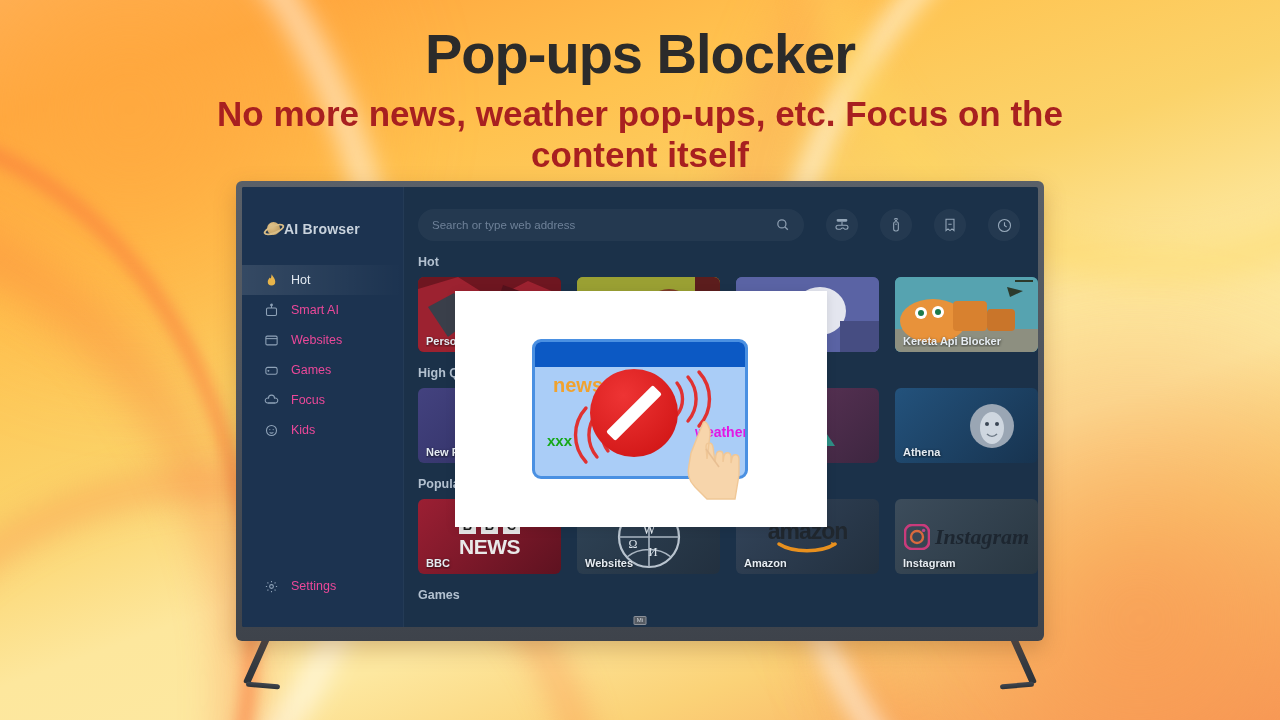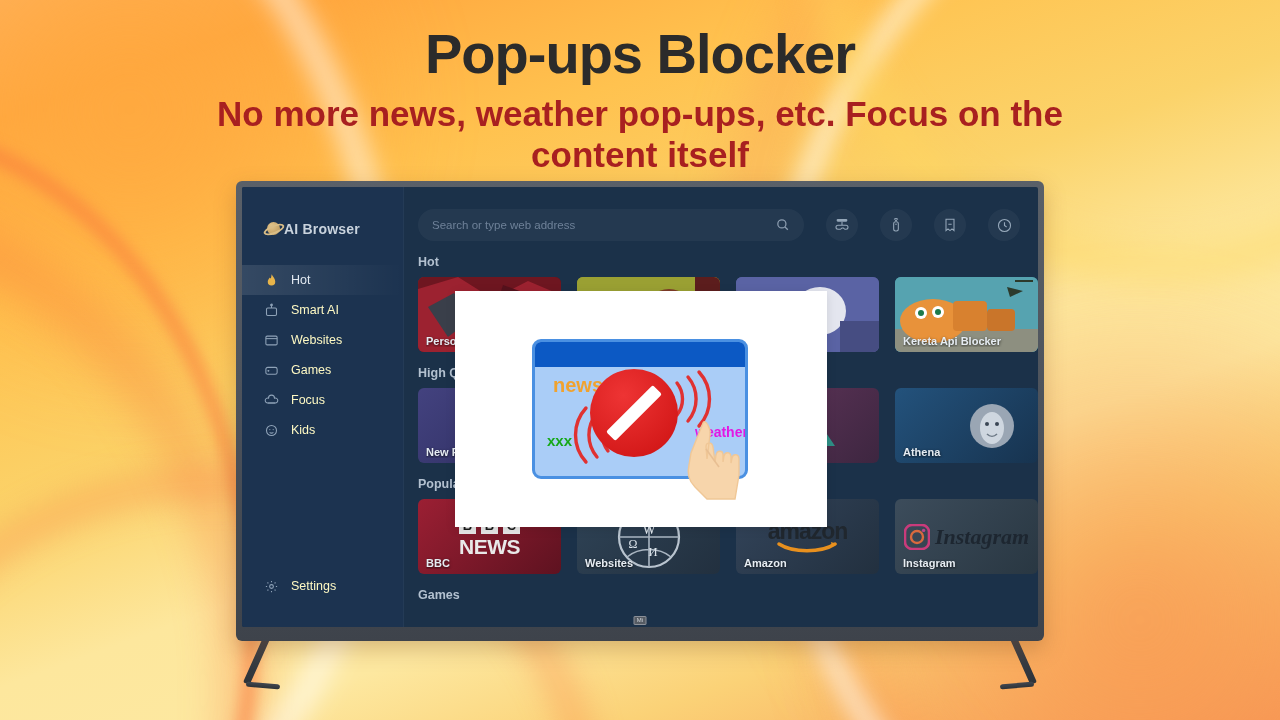--- a/index.html
+++ b/index.html
@@ -138,21 +138,21 @@
     background: radial-gradient(circle at 35% 30%, #e3c48a, #b79356);
   }
   .planet .ring {
     position:absolute; left:-1px; top:6px; width: 22px; height: 9px;
     border: 2px solid #d9bd86; border-radius: 50%;
     transform: rotate(-22deg); background: transparent;
   }
   #nav { margin-top: 22px; display: flex; flex-direction: column; }
   .nav-item {
     display: flex; align-items: center; gap: 12px;
-    height: 30px; padding-left: 22px; font-size: 12.5px; color: #fef9c3;
+    height: 30px; padding-left: 22px; font-size: 12.5px; color: #ec4899;
     margin-bottom: 0;
   }
   .nav-item.active {
     background: linear-gradient(90deg, rgba(255,255,255,.11), rgba(255,255,255,0));
     color: #e2e9f1;
   }
   .nav-label { line-height: 1; }
   .nav-ico { width: 15px; height: 15px; flex: 0 0 15px; position: relative; }
   #settings-wrap { margin-top: auto; padding-bottom: 26px; }
 

